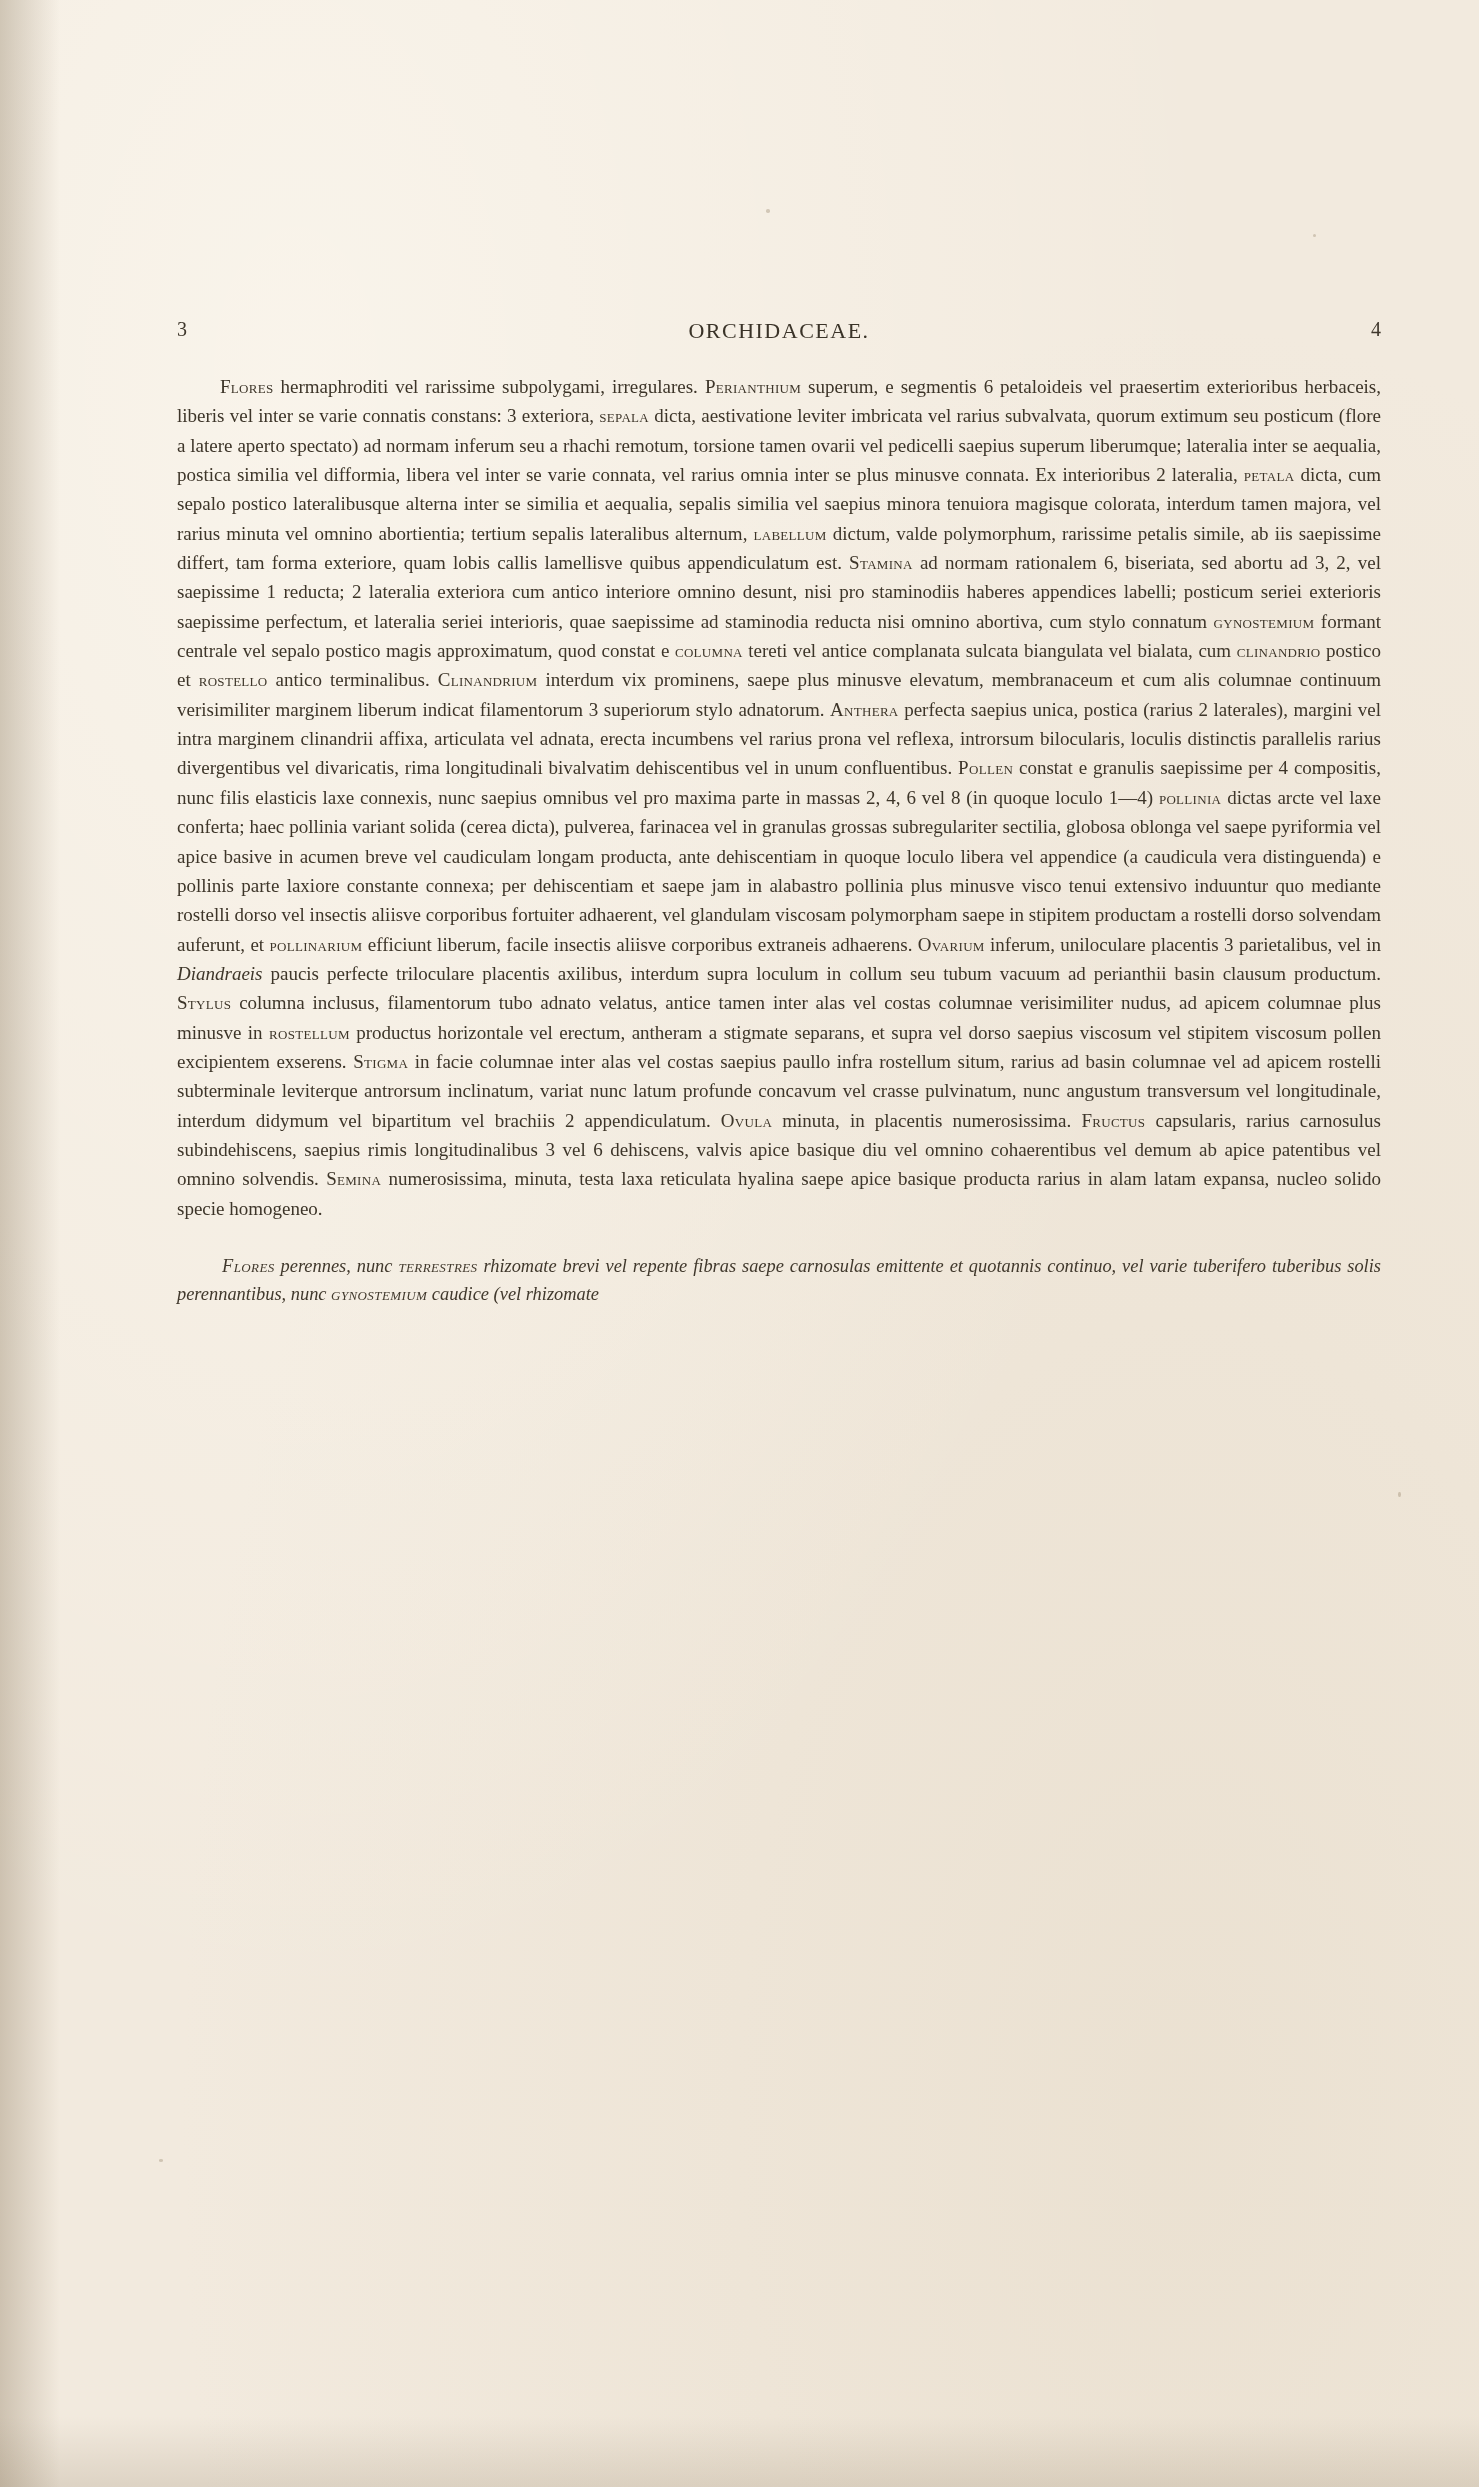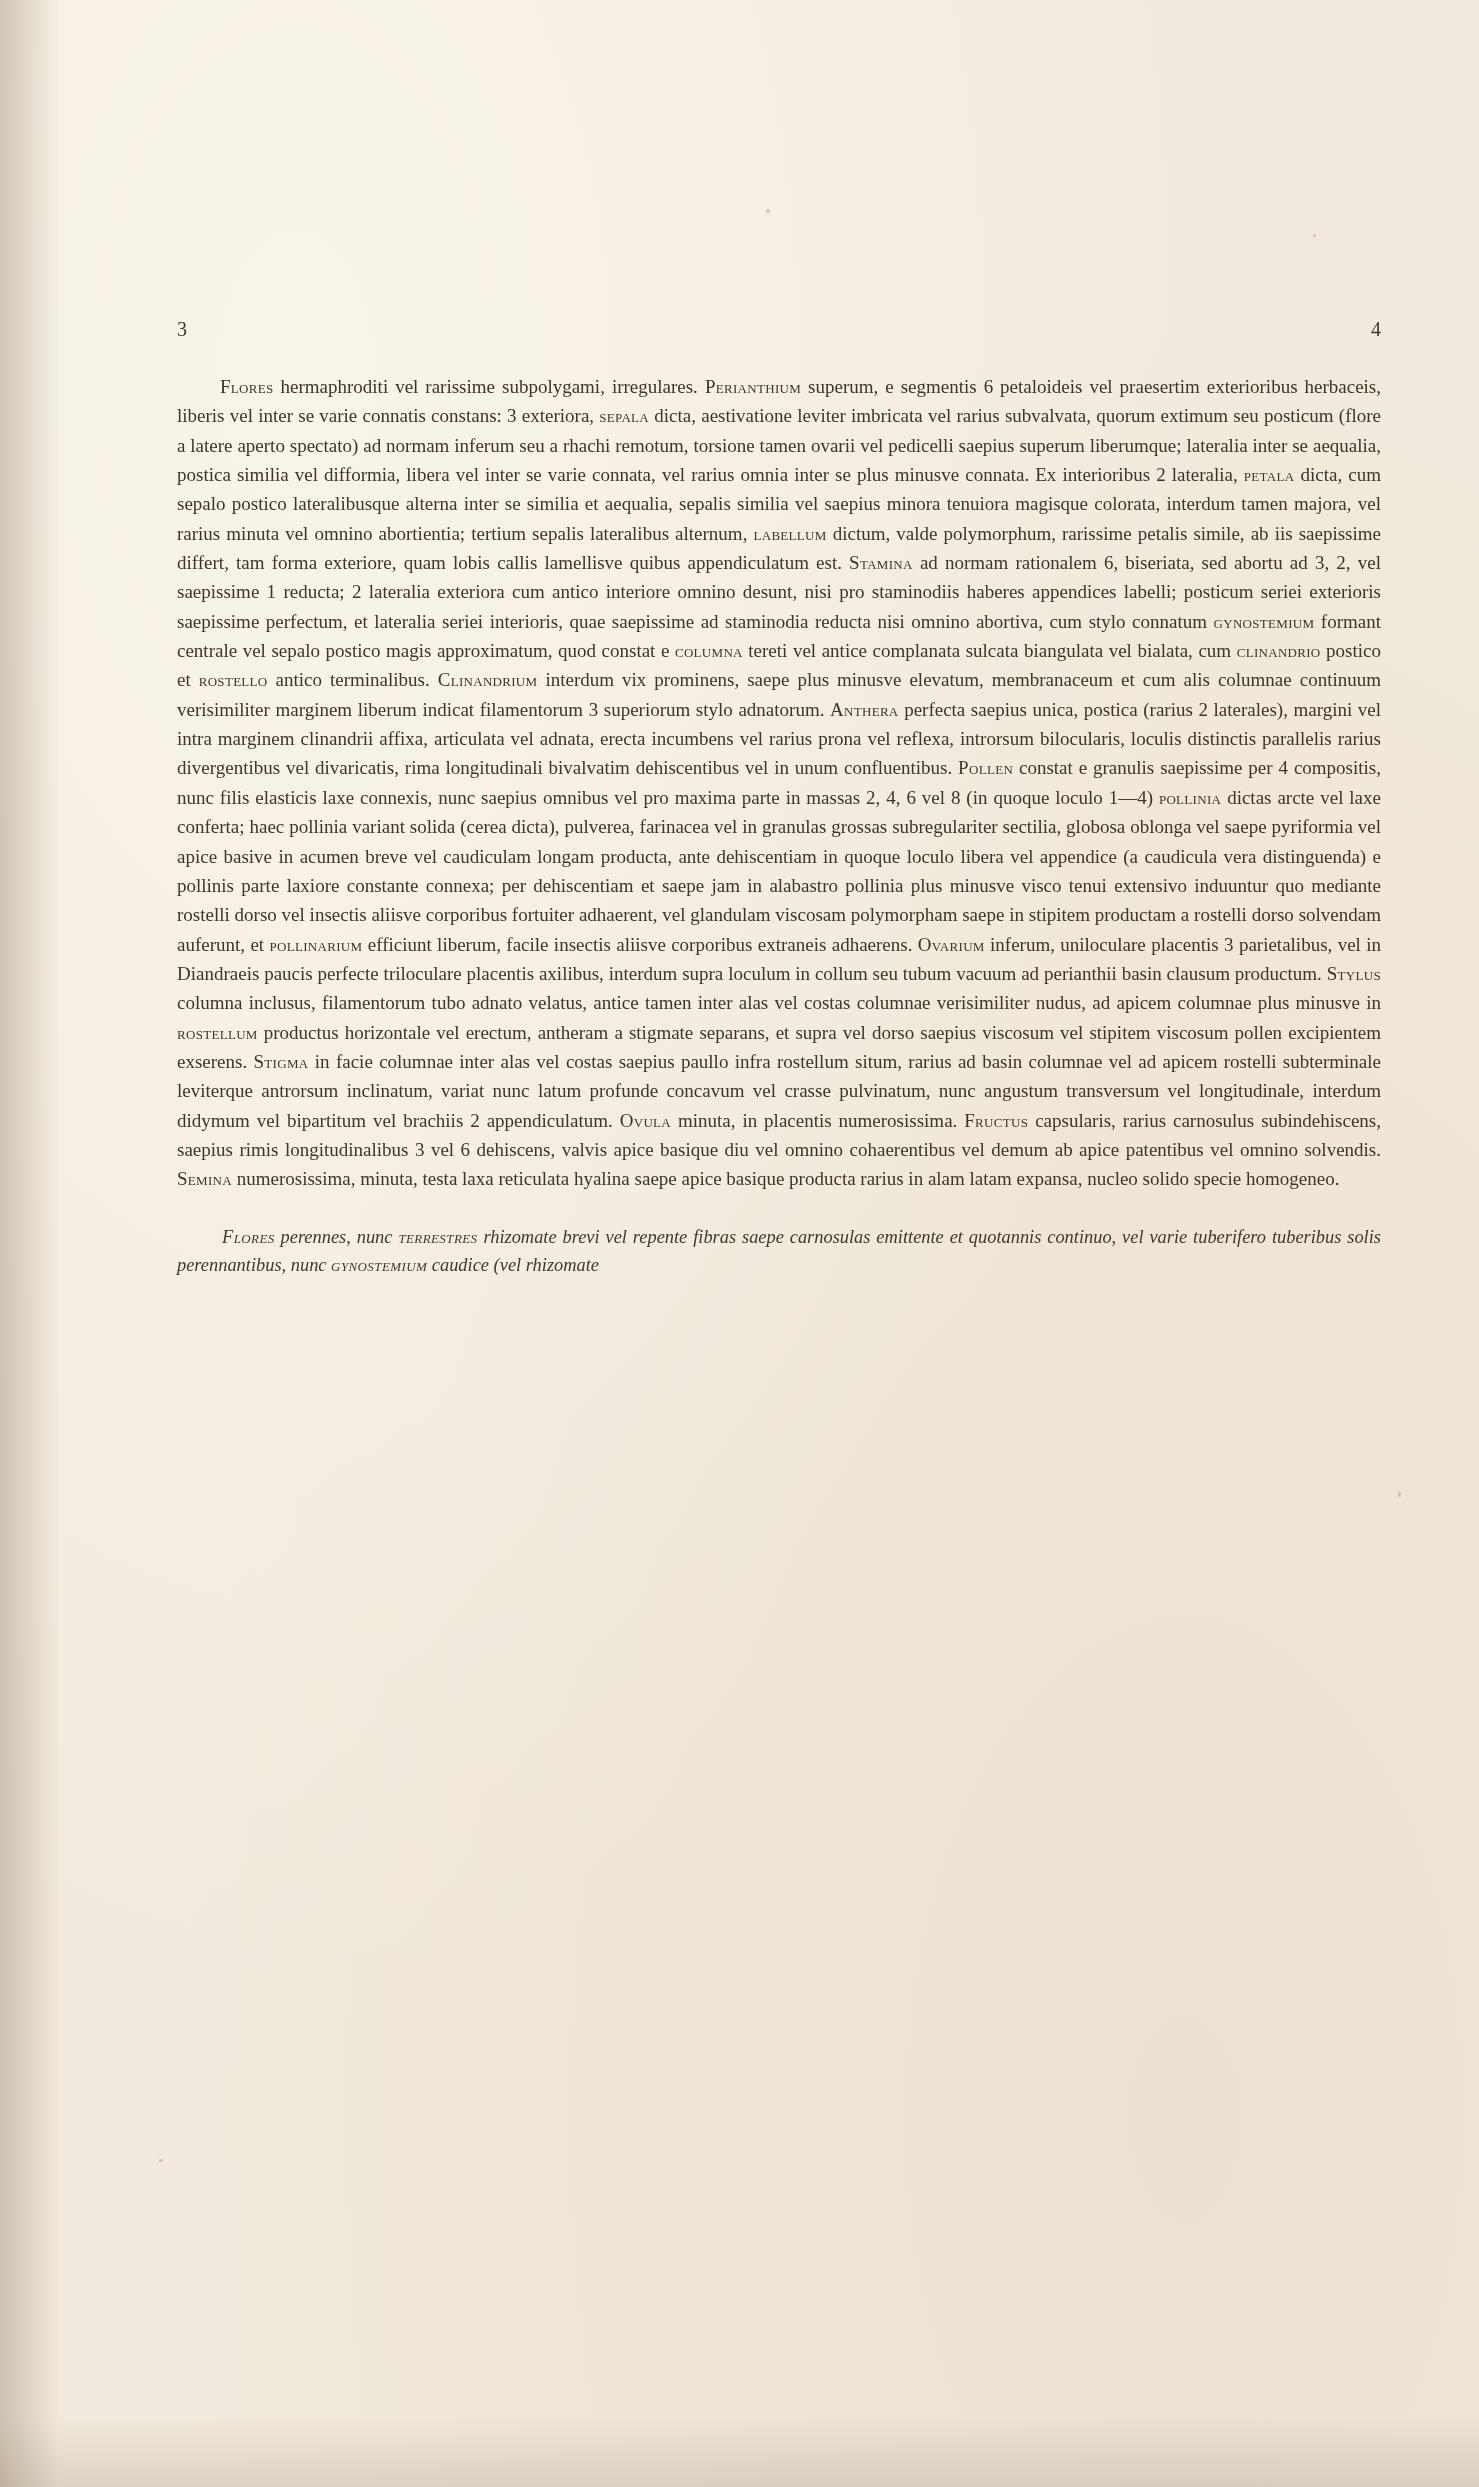--- a/index.html
+++ b/index.html
@@ -75,20 +75,21 @@
   }
   .body-text .indent {
     display: inline-block;
     width: 43px;
   }
   .sc {
     font-variant: small-caps;
     letter-spacing: 0.3px;
   }
   .it {
+    font-style: italic;
   }
   .note {
     margin-top: 29px;
     font-size: 18.4px;
     line-height: 1.55;
     font-style: italic;
     text-align: justify;
     color: #40382c;
   }
   .note .indent {
@@ -116,20 +117,21 @@
 
   <span class="speck" style="left:766px; top:209px; width:3.5px; height:3.5px;"></span>
   <span class="speck" style="left:1313px; top:234px; width:3px; height:3px;"></span>
   <span class="speck" style="left:159px; top:2159px; width:4px; height:2.5px;"></span>
   <span class="speck" style="left:1398px; top:1492px; width:2.5px; height:4.5px;"></span>
 
   <div class="content">
 
     <div class="running-head">
       <span class="folio-left">3</span>
+      <div class="head-title">ORCHIDACEAE.</div>
       <span class="folio-right">4</span>
     </div>
 
     <p class="body-text"><span class="indent"></span><span class="sc">Flores</span> hermaphroditi vel rarissime subpolygami, irregulares.  <span class="sc">Perianthium</span> superum, e segmentis 6 petaloideis vel praesertim exterioribus herbaceis, liberis vel inter se varie connatis constans: 3 exteriora, <span class="sc">sepala</span> dicta, aestivatione leviter imbricata vel rarius subvalvata, quorum extimum seu posticum (flore a latere aperto spectato) ad normam inferum seu a rhachi remotum, torsione tamen ovarii vel pedicelli saepius superum liberumque; lateralia inter se aequalia, postica similia vel difformia, libera vel inter se varie connata, vel rarius omnia inter se plus minusve connata.  Ex interioribus 2 lateralia, <span class="sc">petala</span> dicta, cum sepalo postico lateralibusque alterna inter se similia et aequalia, sepalis similia vel saepius minora tenuiora magisque colorata, interdum tamen majora, vel rarius minuta vel omnino abortientia; tertium sepalis lateralibus alternum, <span class="sc">labellum</span> dictum, valde polymorphum, rarissime petalis simile, ab iis saepissime differt, tam forma exteriore, quam lobis callis lamellisve quibus appendiculatum est.  <span class="sc">Stamina</span> ad normam rationalem 6, biseriata, sed abortu ad 3, 2, vel saepissime 1 reducta; 2 lateralia exteriora cum antico interiore omnino desunt, nisi pro staminodiis haberes appendices labelli; posticum seriei exterioris saepissime perfectum, et lateralia seriei interioris, quae saepissime ad staminodia reducta nisi omnino abortiva, cum stylo connatum <span class="sc">gynostemium</span> formant centrale vel sepalo postico magis approximatum, quod constat e <span class="sc">columna</span> tereti vel antice complanata sulcata biangulata vel bialata, cum <span class="sc">clinandrio</span> postico et <span class="sc">rostello</span> antico terminalibus.  <span class="sc">Clinandrium</span> interdum vix prominens, saepe plus minusve elevatum, membranaceum et cum alis columnae continuum verisimiliter marginem liberum indicat filamentorum 3 superiorum stylo adnatorum.  <span class="sc">Anthera</span> perfecta saepius unica, postica (rarius 2 laterales), margini vel intra marginem clinandrii affixa, articulata vel adnata, erecta incumbens vel rarius prona vel reflexa, introrsum bilocularis, loculis distinctis parallelis rarius divergentibus vel divaricatis, rima longitudinali bivalvatim dehiscentibus vel in unum confluentibus.  <span class="sc">Pollen</span> constat e granulis saepissime per 4 compositis, nunc filis elasticis laxe connexis, nunc saepius omnibus vel pro maxima parte in massas 2, 4, 6 vel 8 (in quoque loculo 1—4) <span class="sc">pollinia</span> dictas arcte vel laxe conferta; haec pollinia variant solida (cerea dicta), pulverea, farinacea vel in granulas grossas subregulariter sectilia, globosa oblonga vel saepe pyriformia vel apice basive in acumen breve vel caudiculam longam producta, ante dehiscentiam in quoque loculo libera vel appendice (a caudicula vera distinguenda) e pollinis parte laxiore constante connexa; per dehiscentiam et saepe jam in alabastro pollinia plus minusve visco tenui extensivo induuntur quo mediante rostelli dorso vel insectis aliisve corporibus fortuiter adhaerent, vel glandulam viscosam polymorpham saepe in stipitem productam a rostelli dorso solvendam auferunt, et <span class="sc">pollinarium</span> efficiunt liberum, facile insectis aliisve corporibus extraneis adhaerens.  <span class="sc">Ovarium</span> inferum, uniloculare placentis 3 parietalibus, vel in <span class="it">Diandraeis</span> paucis perfecte triloculare placentis axilibus, interdum supra loculum in collum seu tubum vacuum ad perianthii basin clausum productum.  <span class="sc">Stylus</span> columna inclusus, filamentorum tubo adnato velatus, antice tamen inter alas vel costas columnae verisimiliter nudus, ad apicem columnae plus minusve in <span class="sc">rostellum</span> productus horizontale vel erectum, antheram a stigmate separans, et supra vel dorso saepius viscosum vel stipitem viscosum pollen excipientem exserens.  <span class="sc">Stigma</span> in facie columnae inter alas vel costas saepius paullo infra rostellum situm, rarius ad basin columnae vel ad apicem rostelli subterminale leviterque antrorsum inclinatum, variat nunc latum profunde concavum vel crasse pulvinatum, nunc angustum transversum vel longitudinale, interdum didymum vel bipartitum vel brachiis 2 appendiculatum.  <span class="sc">Ovula</span> minuta, in placentis numerosissima.  <span class="sc">Fructus</span> capsularis, rarius carnosulus subindehiscens, saepius rimis longitudinalibus 3 vel 6 dehiscens, valvis apice basique diu vel omnino cohaerentibus vel demum ab apice patentibus vel omnino solvendis.  <span class="sc">Semina</span> numerosissima, minuta, testa laxa reticulata hyalina saepe apice basique producta rarius in alam latam expansa, nucleo solido specie homogeneo.</p>
 
     <p class="note"><span class="indent"></span><span class="sc">Flores</span> perennes, nunc <span class="sc">terrestres</span> rhizomate brevi vel repente fibras saepe carnosulas emittente et quotannis continuo, vel varie tuberifero tuberibus solis perennantibus, nunc <span class="sc">gynostemium</span> caudice (vel rhizomate</p>
 
   </div>
 </div>
 

